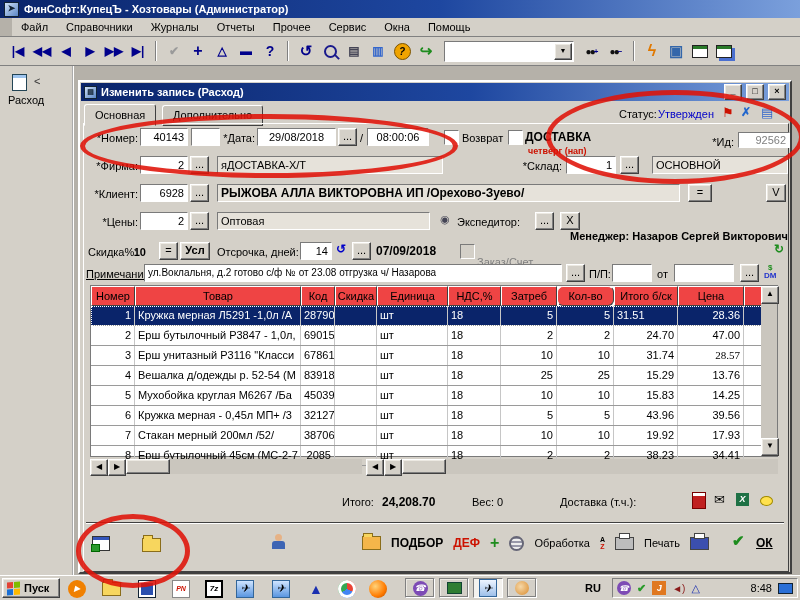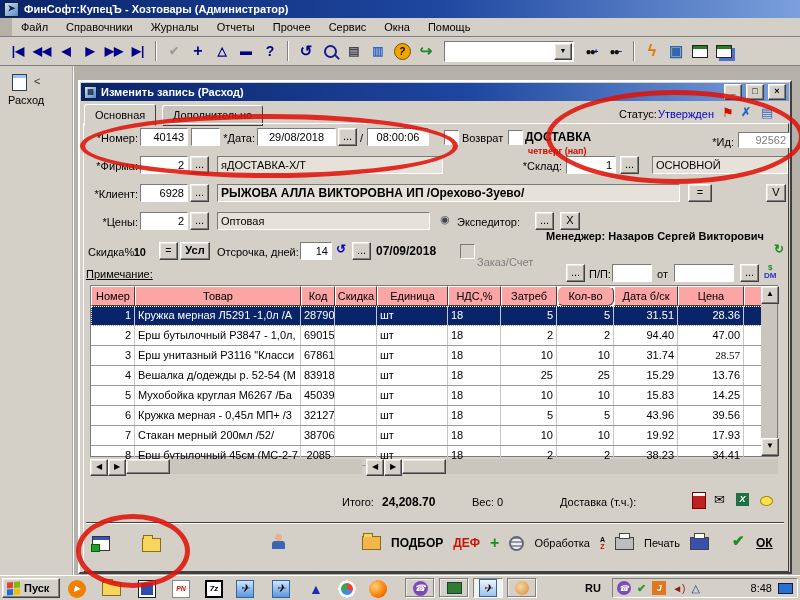--- a/index.html
+++ b/index.html
@@ -54,21 +54,21 @@
     line-height:16px;padding:0 3px;box-sizing:border-box;white-space:nowrap;overflow:hidden}
   .field.ro{background:#e6e2da}
   .btn{border:1px solid;border-color:#fff #404040 #404040 #fff;background:#d4d0c8;text-align:center;
     height:18px;line-height:15px;box-sizing:border-box;box-shadow:inset -1px -1px 0 #808080,inset 1px 1px 0 #ece9e2}
   .cb{width:13px;height:13px;background:#fff;border:1px solid;border-color:#7a7a7a #fff #fff #7a7a7a}
   .cb.dis{background:#d4d0c8}
   .blue{color:#0000c8}.red{color:#cc1100}.grayt{color:#808080}
   
   .grid{left:10px;top:203px;width:688px;height:172px;background:#fff;border:1px solid #7a7a7a;box-sizing:border-box}
   .g-head{display:flex;height:20px}
-  .g-hcell{background:#fca5a5;border:1px solid;border-color:#fff #404040 #404040 #fff;box-sizing:border-box;
+  .g-hcell{background:#ef4444;border:1px solid;border-color:#fff #404040 #404040 #fff;box-sizing:border-box;
     text-align:center;line-height:18px;overflow:hidden;white-space:nowrap;flex:none}
   .g-row{display:flex;height:19px;border-bottom:1px solid #9a9a9a}
   .g-cell{border-right:1px solid #c6c6c6;padding:0 3px;line-height:18px;overflow:hidden;white-space:nowrap;box-sizing:border-box;flex:none}
   .g-row.sel{background:#0a246a;color:#fff;outline:1px dotted #fff;outline-offset:-1px}
   .vscroll{position:absolute;right:0;top:0;width:16px;height:170px;background:#cac6be}
   .sbtn{width:16px;height:16px;font-size:8px;line-height:14px;text-align:center;color:#000}
   .hscroll{height:15px;background:#cac6be;display:flex;position:absolute}
   .thumb{width:42px;height:13px}
   
   .folder{width:17px;height:12px;background:#f7d65e;border:1px solid #8a6d1a;position:relative;display:inline-block}
@@ -226,36 +226,37 @@
 
     <span class="abs lbl r" style="left:2px;top:132px;width:56px">*Цены:</span>
     <span class="abs field r" style="left:60px;top:130px;width:48px">2</span>
     <span class="abs btn" style="left:110px;top:130px;width:19px">...</span>
     <span class="abs field ro" style="left:137px;top:130px;width:213px">Оптовая</span>
     <span class="abs" style="left:360px;top:131px;color:#445">◉</span>
     <span class="abs lbl" style="left:377px;top:132px">Экспедитор:</span>
     <span class="abs btn" style="left:455px;top:130px;width:19px">...</span>
     <span class="abs btn" style="left:480px;top:130px;width:20px">X</span>
 
-    <span class="abs lbl b r" style="left:362px;top:146px;width:322px">Менеджер: Назаров Сергей Викторович</span>
+    <span class="abs lbl b r" style="left:386px;top:146px;width:322px">Менеджер: Назаров Сергей Викторович</span>
     <span class="abs green b" style="left:694px;top:160px;font-size:12px">↻</span>
 
     <span class="abs lbl" style="left:8px;top:162px">Скидка%:</span>
     <span class="abs lbl b r" style="left:46px;top:162px;width:20px">10</span>
     <span class="abs btn" style="left:79px;top:160px;width:19px">=</span>
     <span class="abs btn b" style="left:100px;top:160px;width:30px">Усл</span>
     <span class="abs lbl" style="left:137px;top:162px">Отсрочка, дней:</span>
     <span class="abs field r" style="left:220px;top:160px;width:32px">14</span>
     <span class="abs blue b" style="left:256px;top:160px;font-size:12px">↺</span>
     <span class="abs btn" style="left:272px;top:160px;width:19px">...</span>
     <span class="abs lbl b" style="left:296px;top:161px;font-size:12px">07/09/2018</span>
     <span class="abs cb dis" style="left:380px;top:162px"></span>
     <span class="abs lbl grayt" style="left:397px;top:172px">Заказ/Счет</span>
 
     <span class="abs lbl" style="left:6px;top:184px;text-decoration:underline">Примечание:</span>
+    <span class="abs field" style="left:64px;top:182px;width:418px;font-size:10px">ул.Воклальня, д.2 готово  с/ф № от 23.08  отгрузка ч/ Назарова</span>
     <span class="abs btn" style="left:486px;top:182px;width:19px">...</span>
     <span class="abs lbl" style="left:509px;top:184px">П/П:</span>
     <span class="abs field" style="left:532px;top:182px;width:40px"></span>
     <span class="abs lbl" style="left:577px;top:184px">от</span>
     <span class="abs field" style="left:594px;top:182px;width:60px"></span>
     <span class="abs btn" style="left:660px;top:182px;width:19px">...</span>
     <span class="abs curr" style="left:684px;top:182px">
       <span style="color:#1e8c1e">$</span><br>
       <span style="color:#2233cc">DM</span>
     </span>
@@ -263,47 +264,47 @@
     <div class="abs grid">
       <div class="g-head">
           <div class="g-hcell" style="width: 44px;">Номер</div>
           <div class="g-hcell" style="width: 166px;">Товар</div>
           <div class="g-hcell" style="width: 34px;">Код</div>
           <div class="g-hcell" style="width: 42px;">Скидка</div>
           <div class="g-hcell" style="width: 71px;">Единица</div>
           <div class="g-hcell" style="width: 53px;">НДС,%</div>
           <div class="g-hcell" style="width: 56px;">Затреб</div>
           <div class="g-hcell" style="width: 57px; border-radius: 6px;">Кол-во</div>
-          <div class="g-hcell" style="width: 64px;">Дата б/ск</div>
+          <div class="g-hcell" style="width: 64px;">Итого б/ск</div>
           <div class="g-hcell" style="width: 66px;">Цена</div>
           <div class="g-hcell" style="width: 19px;"></div>
         </div>
       <div>
           <div class="g-row sel">
             <div class="g-cell" style="width: 44px; text-align: right;">1</div>
             <div class="g-cell" style="width: 166px; text-align: left;">Кружка мерная Л5291 -1,0л /А</div>
             <div class="g-cell" style="width: 34px; text-align: right;">28790</div>
             <div class="g-cell" style="width: 42px; text-align: left;"></div>
             <div class="g-cell" style="width: 71px; text-align: left;">шт</div>
             <div class="g-cell" style="width: 53px; text-align: left;">18</div>
             <div class="g-cell" style="width: 56px; text-align: right;">5</div>
             <div class="g-cell" style="width: 57px; text-align: right;">5</div>
-            <div class="g-cell" style="width: 64px; text-align: right;">31.51</div>
+            <div class="g-cell" style="width: 64px; text-align: left;">31.51</div>
             <div class="g-cell" style="width: 66px; text-align: right;">28.36</div>
           </div>
           <div class="g-row">
             <div class="g-cell" style="width: 44px; text-align: right;">2</div>
             <div class="g-cell" style="width: 166px; text-align: left;">Ерш бутылочный Р3847 - 1,0л,</div>
             <div class="g-cell" style="width: 34px; text-align: right;">69015</div>
             <div class="g-cell" style="width: 42px; text-align: left;"></div>
             <div class="g-cell" style="width: 71px; text-align: left;">шт</div>
             <div class="g-cell" style="width: 53px; text-align: left;">18</div>
             <div class="g-cell" style="width: 56px; text-align: right;">2</div>
             <div class="g-cell" style="width: 57px; text-align: right;">2</div>
-            <div class="g-cell" style="width: 64px; text-align: right;">94.40</div>
+            <div class="g-cell" style="width: 64px; text-align: right;">24.70</div>
             <div class="g-cell" style="width: 66px; text-align: right;">47.00</div>
           </div>
           <div class="g-row">
             <div class="g-cell" style="width: 44px; text-align: right;">3</div>
             <div class="g-cell" style="width: 166px; text-align: left;">Ерш унитазный Р3116 "Класси</div>
             <div class="g-cell" style="width: 34px; text-align: right;">67861</div>
             <div class="g-cell" style="width: 42px; text-align: left;"></div>
             <div class="g-cell" style="width: 71px; text-align: left;">шт</div>
             <div class="g-cell" style="width: 53px; text-align: left;">18</div>
             <div class="g-cell" style="width: 56px; text-align: right;">10</div>

